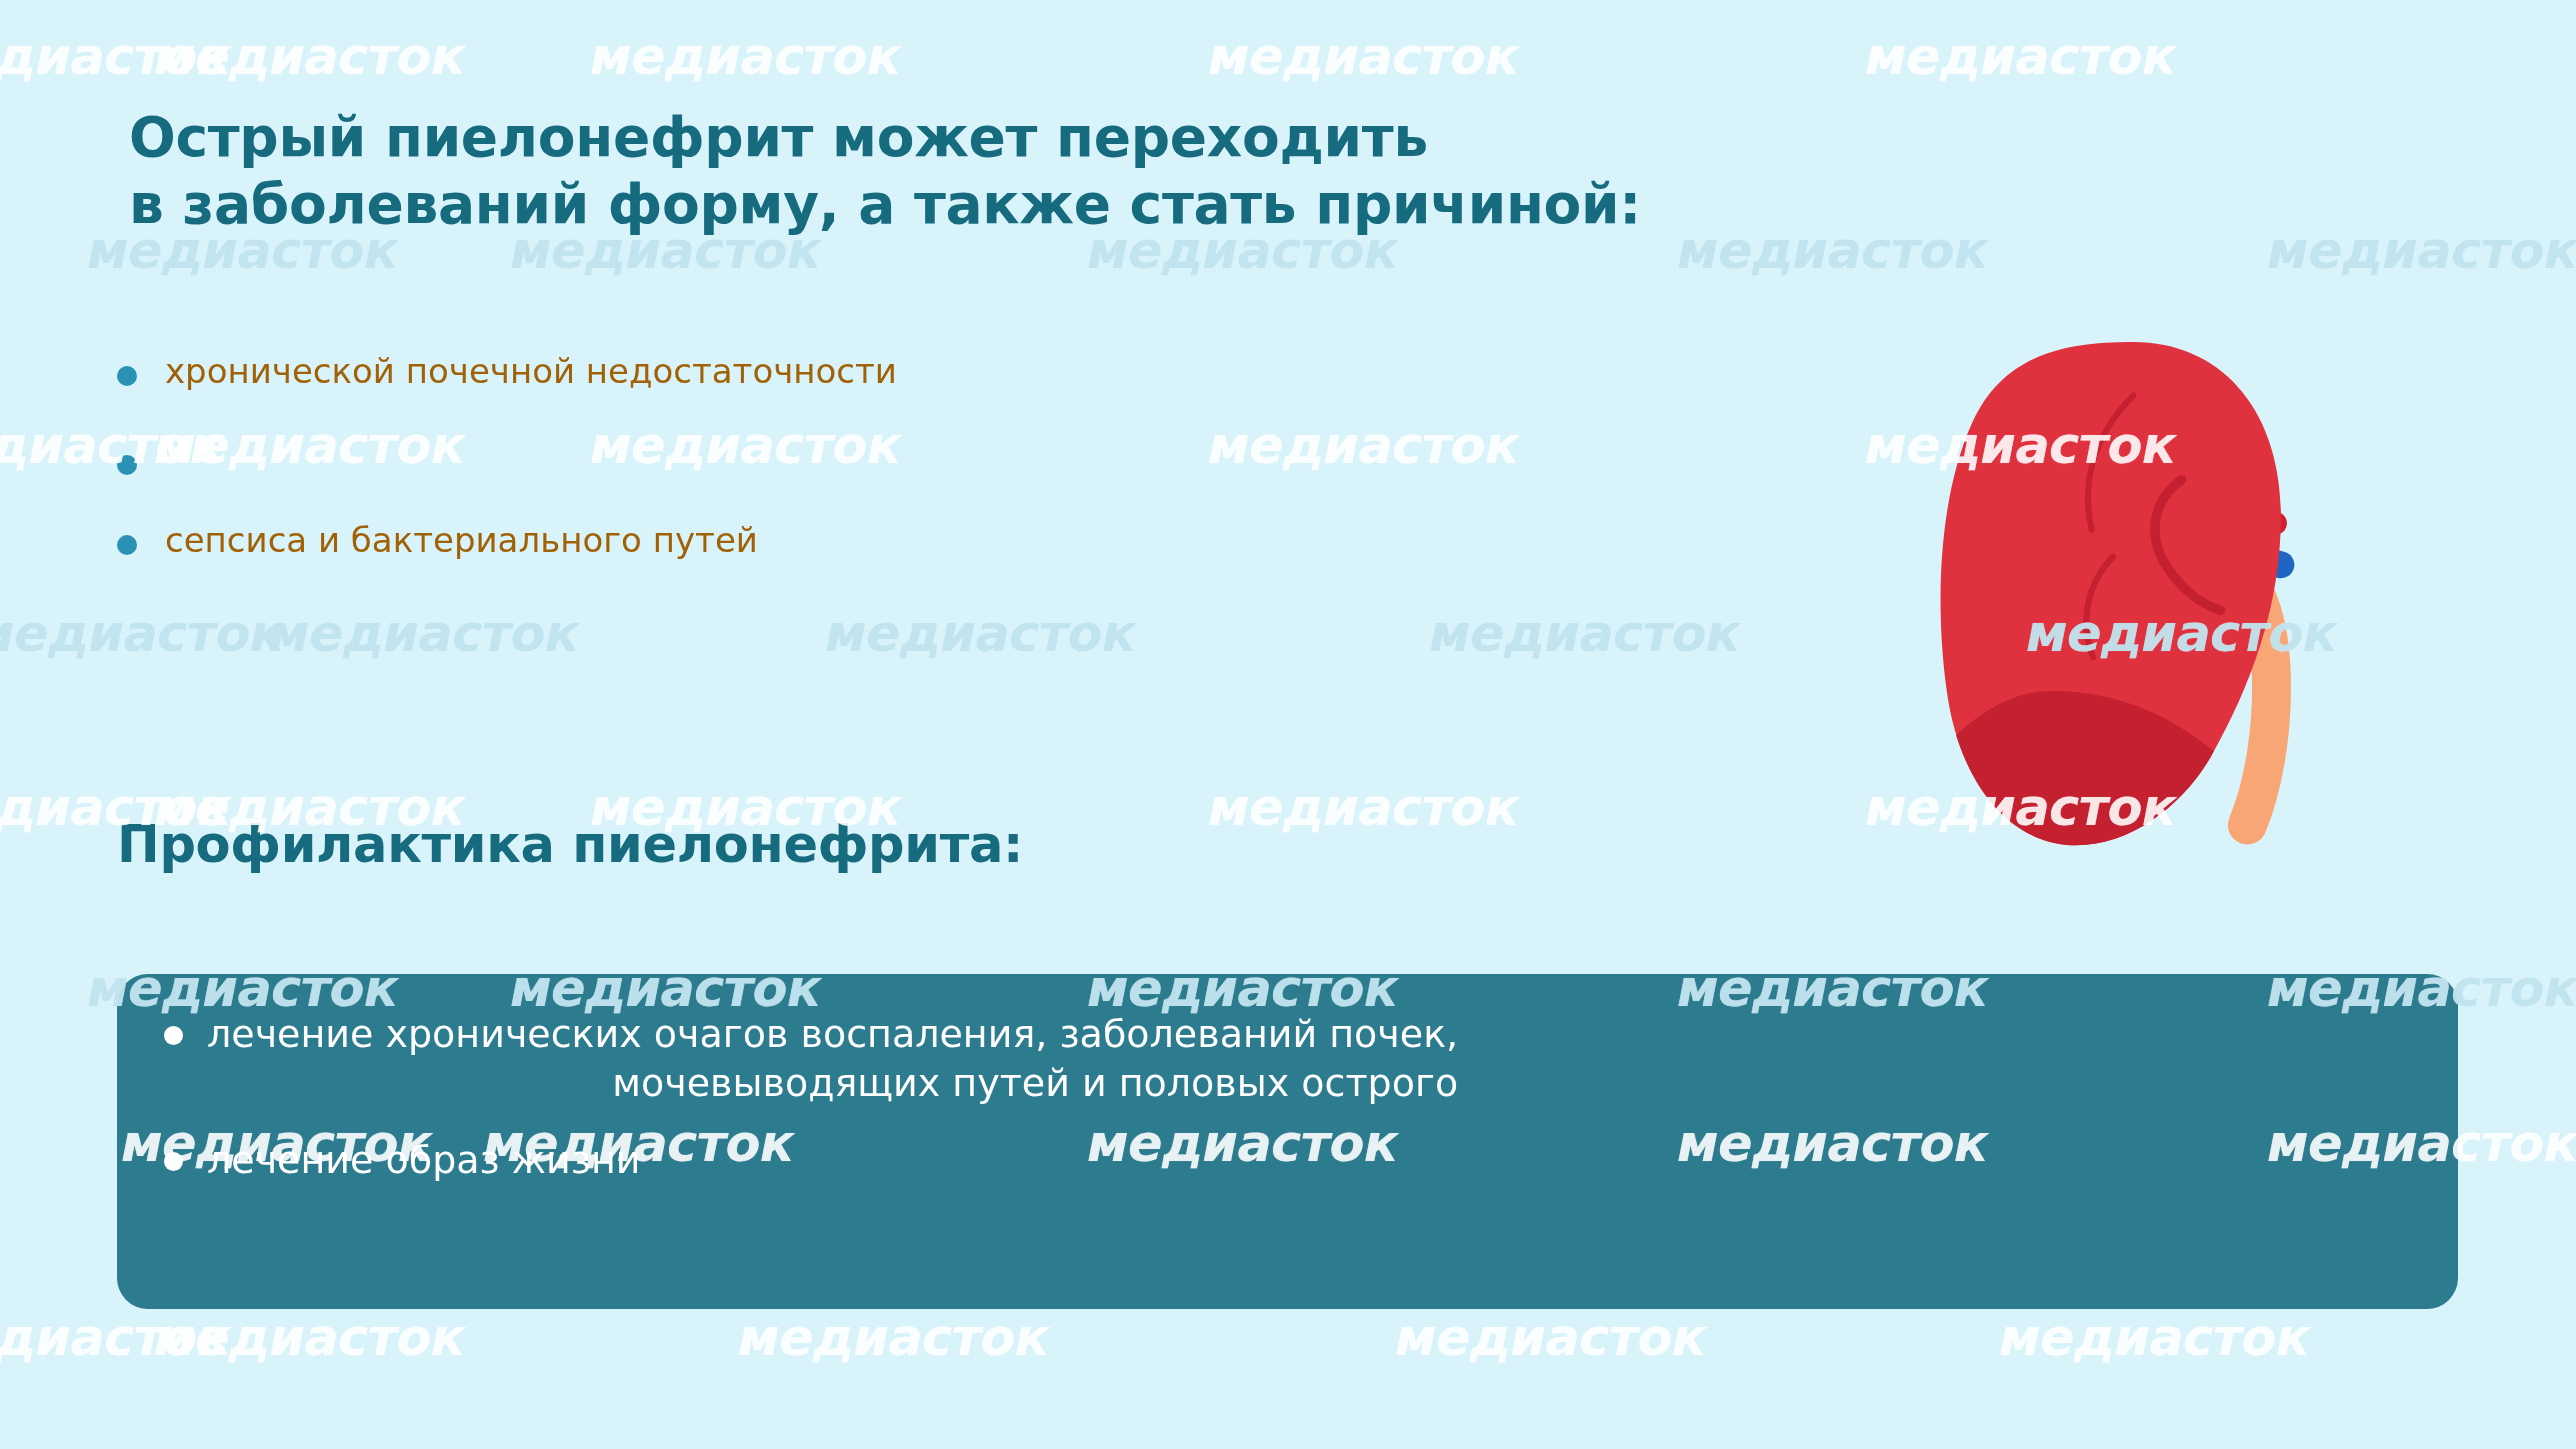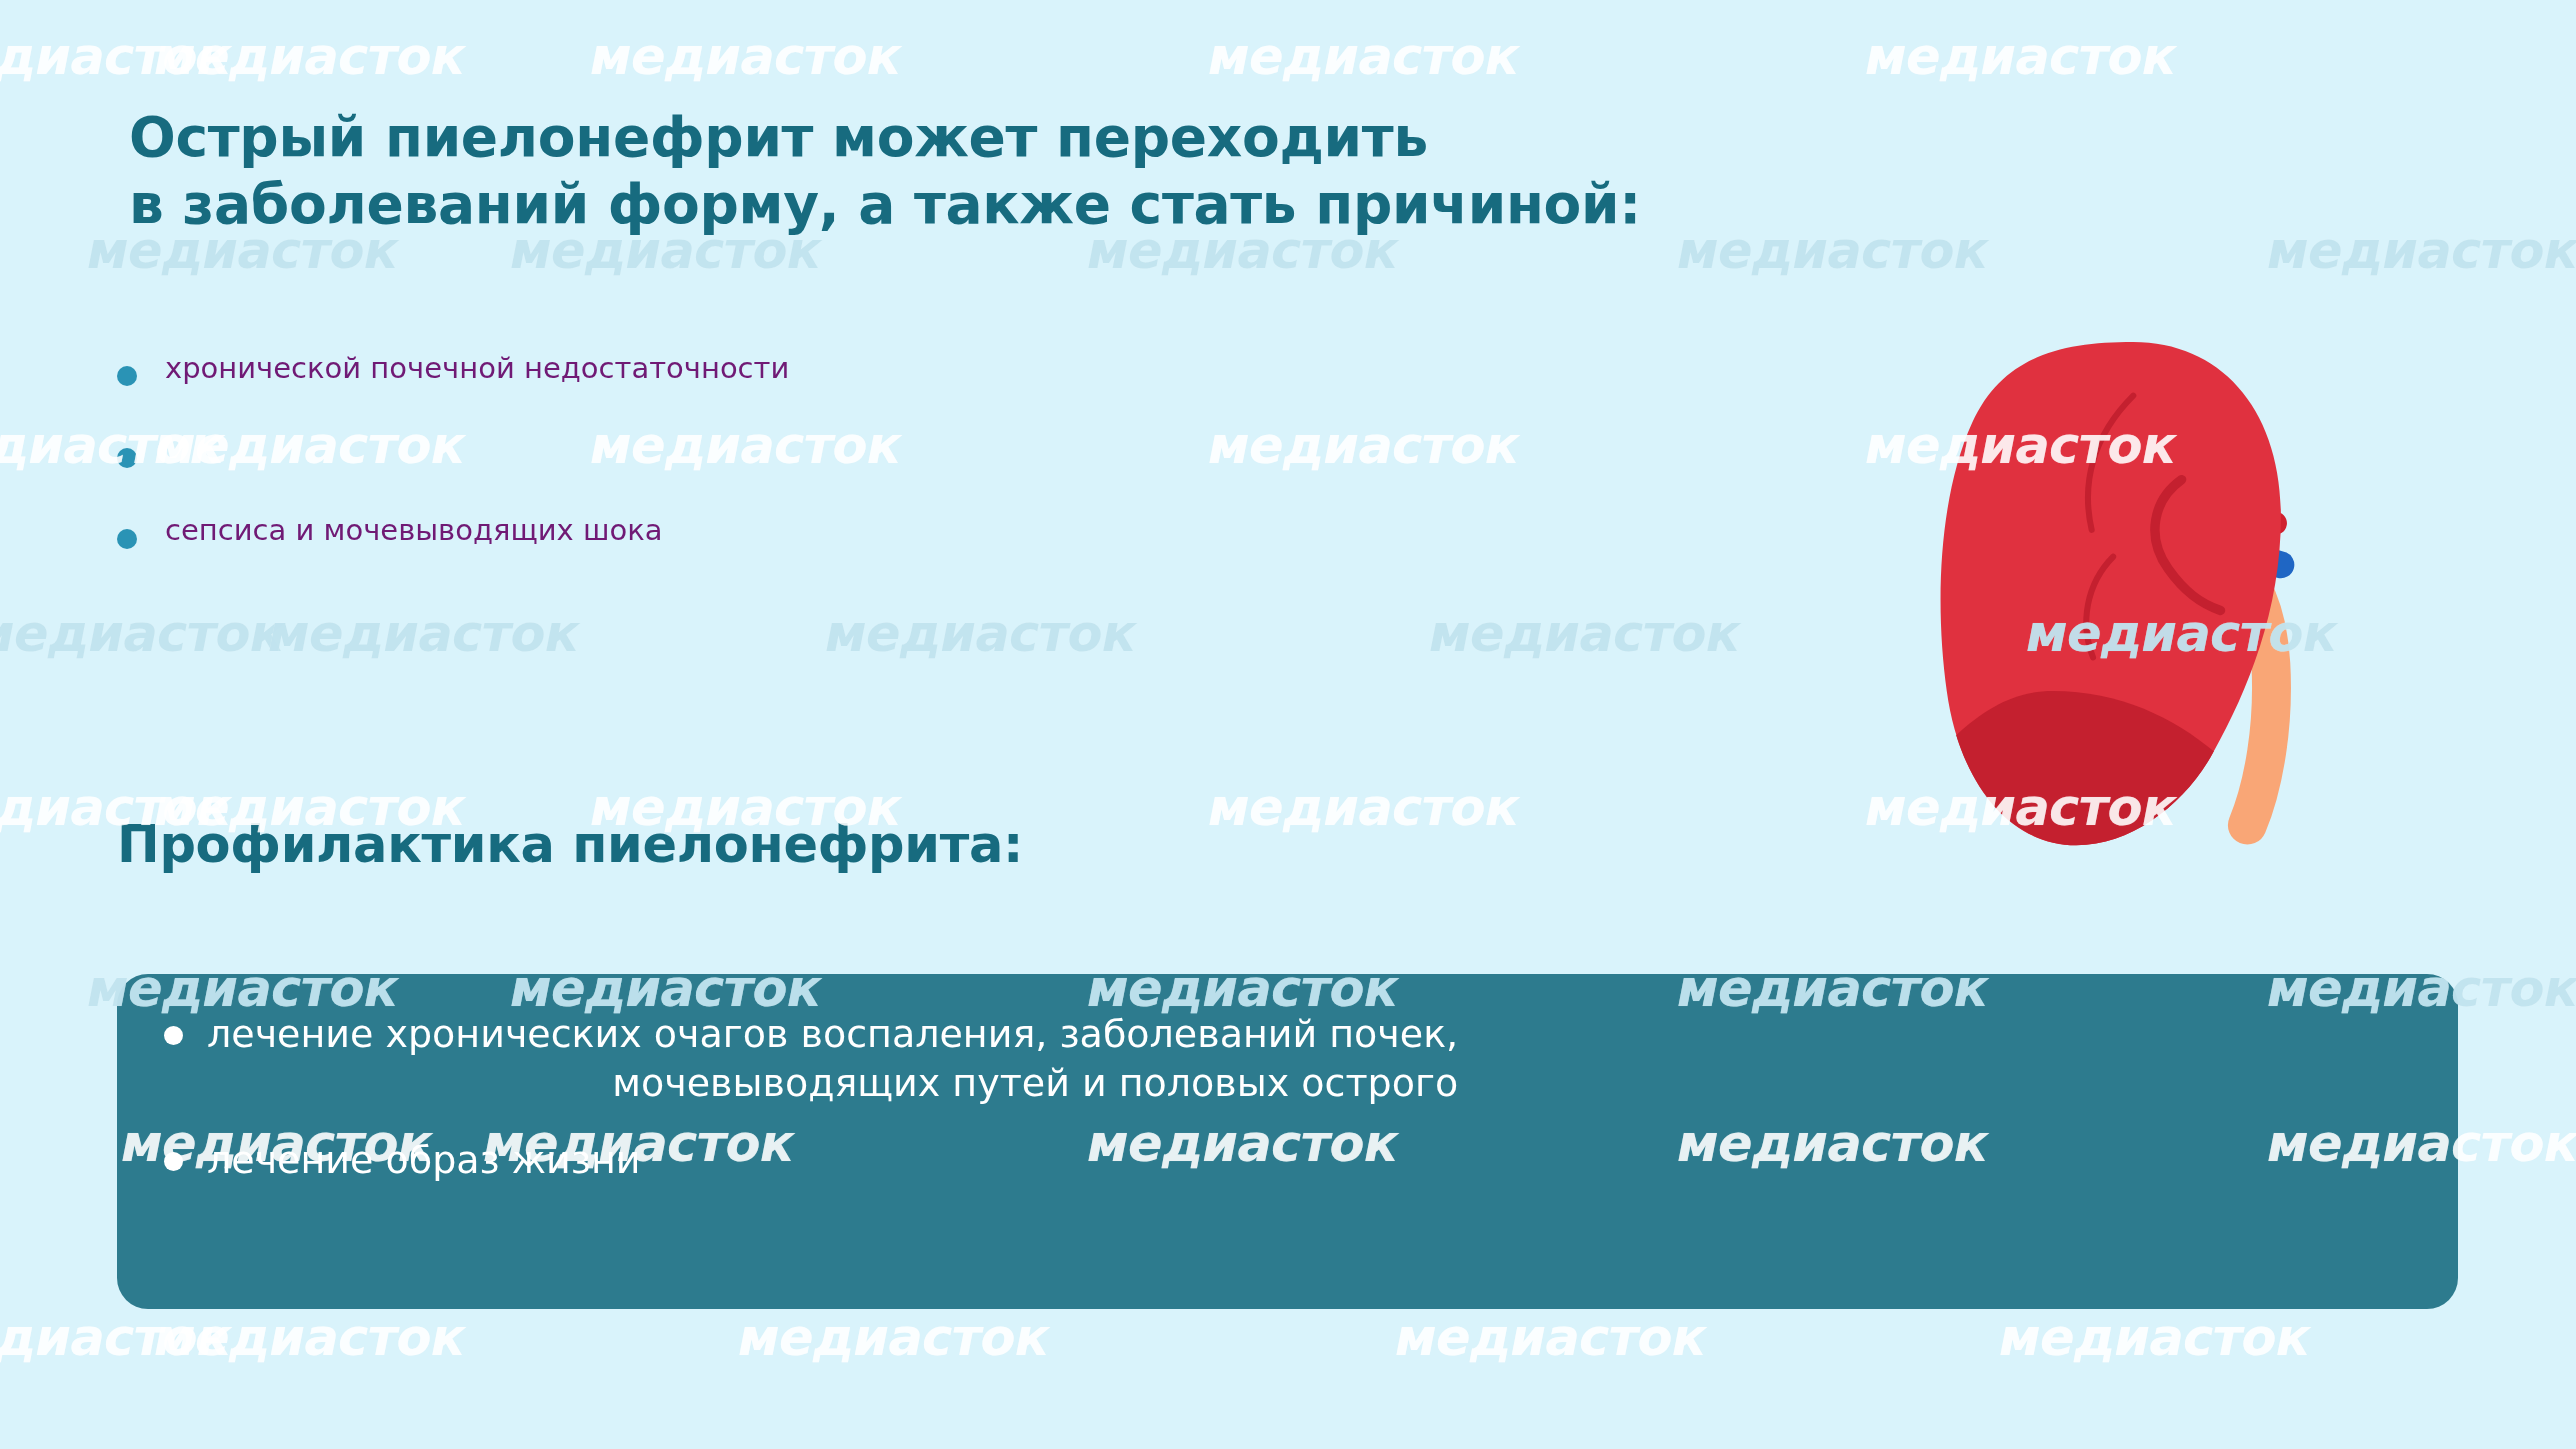--- a/index.html
+++ b/index.html
@@ -70,22 +70,22 @@
   .dot {
     width: 20px;
     height: 20px;
     border-radius: 50%;
     background: #2a93b5;
     margin-top: 17.4px;
     margin-right: 28px;
     flex: 0 0 auto;
   }
   .bullet-text {
-    color: #701a75;
-    font-size: 29px;
+    color: #a16207;
+    font-size: 34px;
     line-height: 1.34;
     font-weight: 400;
   }
   .bullet-text .l2 { display: block; }
 
   .subheading {
     position: absolute;
     left: 117px;
     top: 815px;
     color: #176b7f;
@@ -146,21 +146,21 @@
       <span class="bullet-text">
         <span>хронической почечной недостаточности</span>
       </span>
     </div>
     <div class="bullet-row">
       <span class="dot"></span>
     </div>
     <div class="bullet-row">
       <span class="dot"></span>
       <span class="bullet-text">
-        <span>сепсиса и мочевыводящих шока</span>
+        <span>сепсиса и бактериального путей</span>
       </span>
     </div>
   </div>
 
   <div class="subheading">Профилактика пиелонефрита:</div>
 
   <div class="panel">
     <div class="bullet-row">
       <span class="dot"></span>
       <span class="bullet-text">

